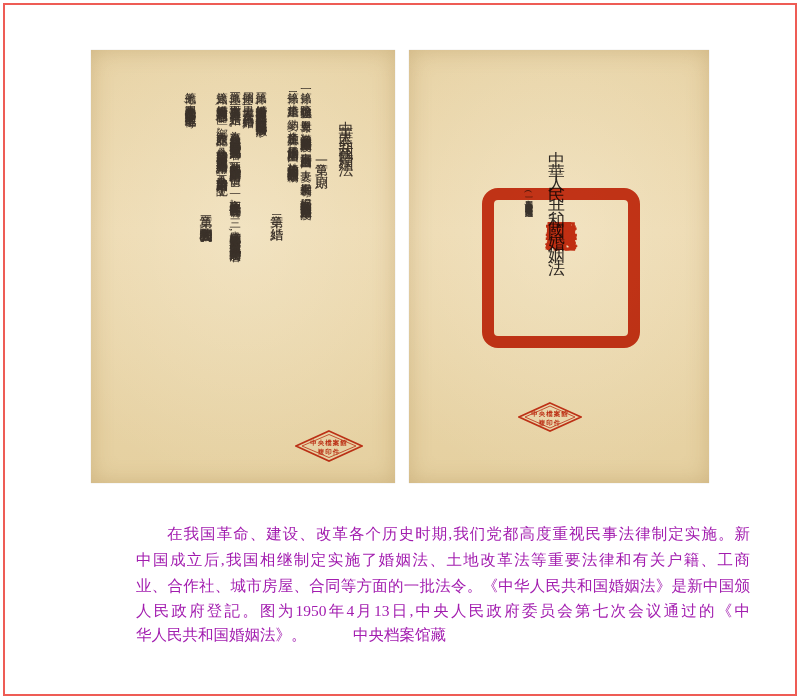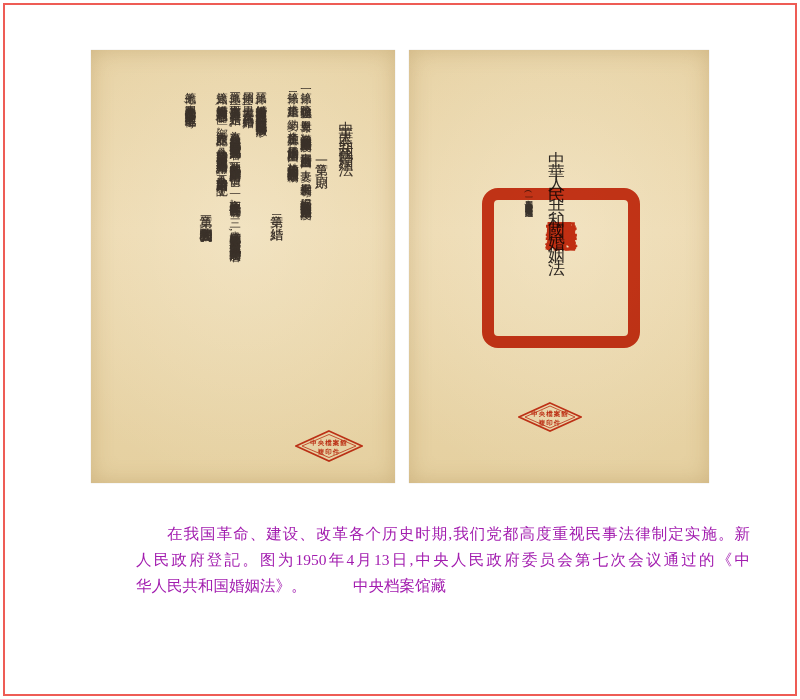--- a/index.html
+++ b/index.html
@@ -42,21 +42,21 @@
   .stamp{position:absolute;mix-blend-mode:multiply;}
   .stamp-right{left:109px;top:352px;}
   .stamp-left{left:204px;top:380px;}
   .stamp text{fill:#cf3a20;font-size:6.5px;font-weight:bold;letter-spacing:1px;
               font-family:"Liberation Serif","DejaVu Serif",serif;}
 
   
   .caption{position:absolute;left:92px;top:521px;width:614px;color:#a21caf;margin-left:44px;}
   .cap-line{font-size:15.5px;line-height:25.8px;text-align:justify;text-align-last:justify;}
   .cap-first{text-indent:2em;}
-  .cap-last{text-align:left;text-align-last:left;}
+  .cap-last{text-align:left;text-align-last:left;font-family:Liberation Mono, monospace;}
 </style>
 </head>
 <body>
 
 <div id="stage">
   <div class="frame"></div>
 
   <div class="page page-left">
     <div class="law-text">
       <div class="law-title">中華人民共和國婚姻法</div>
@@ -103,16 +103,18 @@
     <svg class="stamp stamp-right" width="64" height="30" viewBox="0 0 64 30">
       <polygon points="32,1 63,15 32,29 1,15" fill="none" stroke="#cf3a20" stroke-width="1.6"></polygon>
       <polygon points="32,4 57,15 32,26 7,15" fill="none" stroke="#cf3a20" stroke-width="0.8"></polygon>
       <text x="32" y="14" text-anchor="middle">中央檔案館</text>
       <text x="32" y="23" text-anchor="middle">複印件</text>
     </svg>
   </div>
 
   <div class="caption">
     <div class="cap-line cap-first">在我国革命、建设、改革各个历史时期,我们党都高度重视民事法律制定实施。新</div>
+    <div class="cap-line">中国成立后,我国相继制定实施了婚姻法、土地改革法等重要法律和有关户籍、工商</div>
+    <div class="cap-line">业、合作社、城市房屋、合同等方面的一批法令。《中华人民共和国婚姻法》是新中国颁</div>
     <div class="cap-line">人民政府登記。图为1950年4月13日,中央人民政府委员会第七次会议通过的《中</div>
     <div class="cap-line cap-last">华人民共和国婚姻法》。　　　中央档案馆藏</div>
   </div>
 </div>
 
 </body></html>

